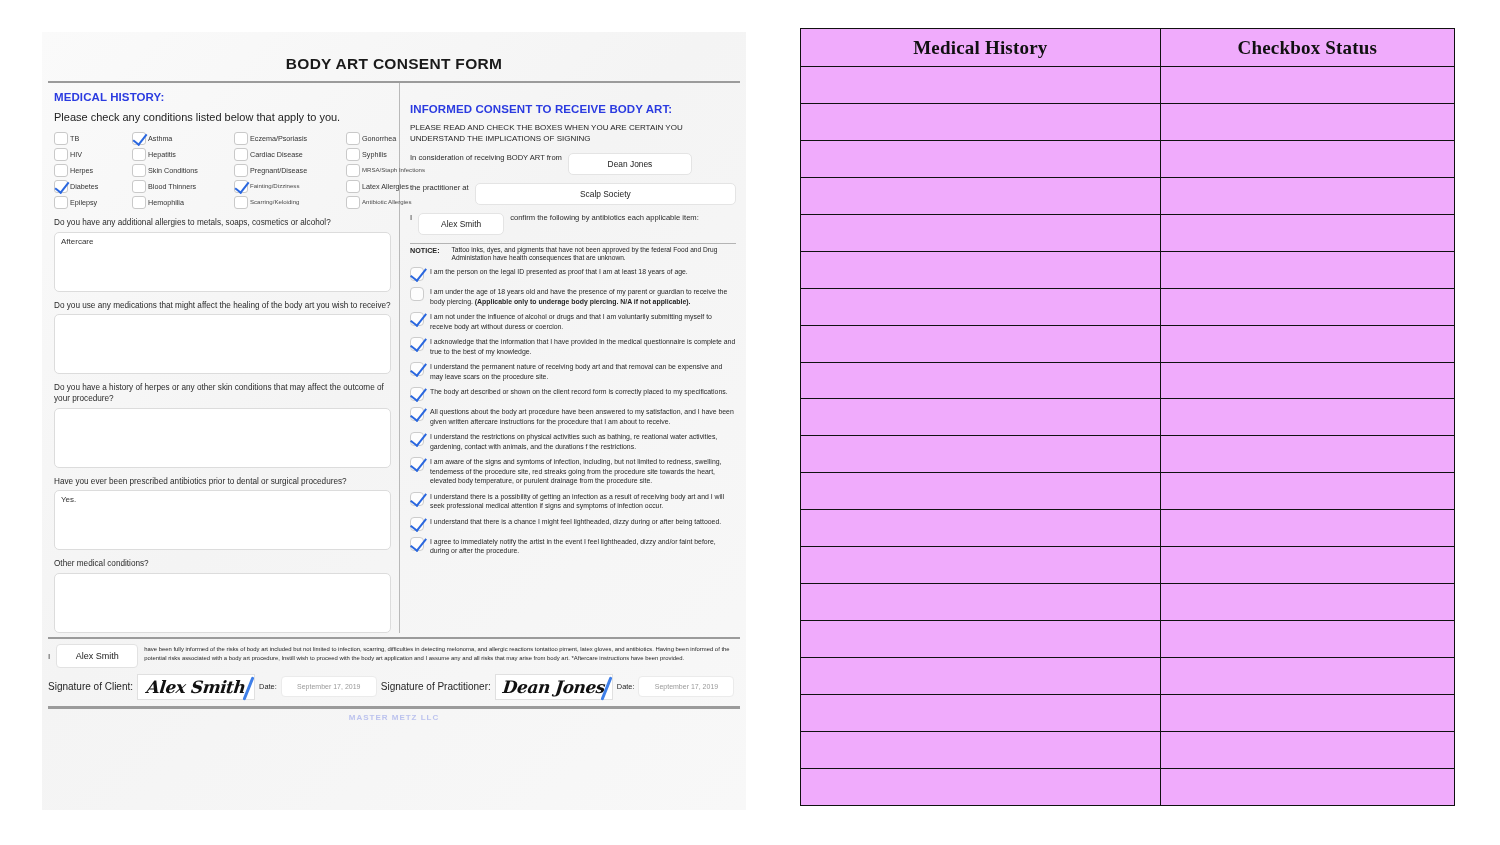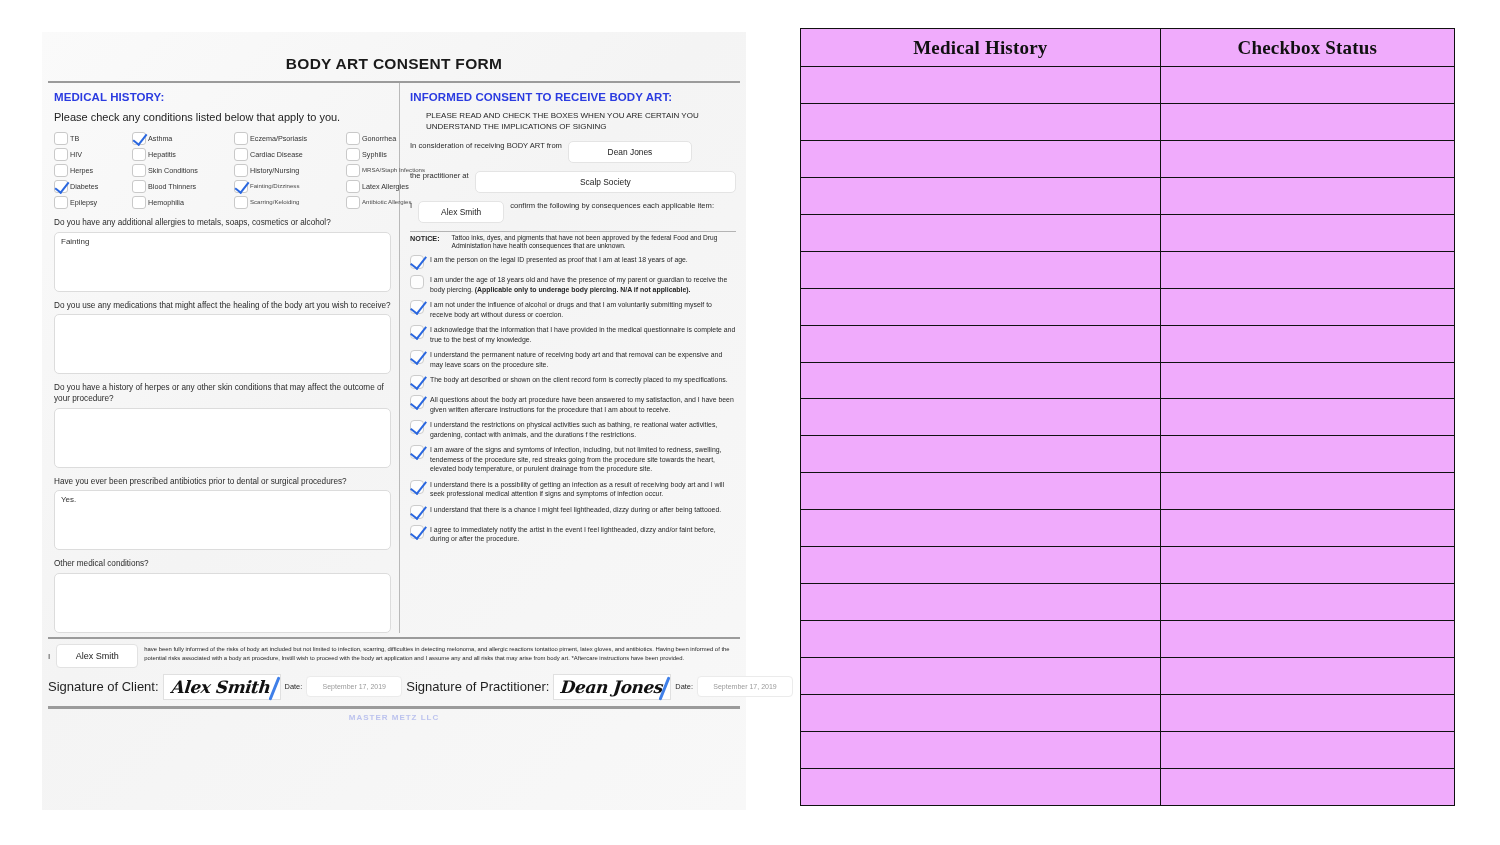--- a/index.html
+++ b/index.html
@@ -28,21 +28,21 @@
     color: #1a1a1a;
     padding-top: 23px;
   }
   .rule-thick {
     height: 2px;
     background: #9b9b9b;
     margin: 8px 6px 0 6px;
   }
   .columns { display: flex; padding: 0 6px; }
   .col-left { width: 352px; padding: 8px 8px 0 6px; border-right: 1px solid #b9b9b9; }
-  .col-right { width: 340px; padding: 8px 4px 0 10px; }
+  .col-right { width: 340px; padding: 20px 4px 0 10px; }
 
   .sec-head {
     color: #2b3be0;
     font-weight: bold;
     font-size: 11.5px;
     letter-spacing: .1px;
     margin-bottom: 8px;
   }
   .instr { font-size: 11px; color: #222; margin-bottom: 9px; }
 
@@ -75,21 +75,21 @@
     border: 1px solid #dcdcdc;
     border-radius: 5px;
     background: #fff;
     height: 60px;
     font-size: 8px;
     color: #333;
     padding: 4px 6px;
   }
 
   
-  .consent-note { font-size: 8px; color: #1e1e1e; line-height: 1.35; margin-bottom: 8px; margin-left: 16px; }
+  .consent-note { font-size: 8px; color: #1e1e1e; line-height: 1.35; margin-bottom: 8px; }
   .fill-row { display: flex; align-items: flex-start; gap: 6px; margin-bottom: 8px; }
   .fill-lbl { font-size: 7.6px; color: #2a2a2a; white-space: nowrap; }
   .fill-val {
     background: #fff;
     border: 1px solid #e4e4e4;
     border-radius: 5px;
     font-size: 8.4px;
     color: #222;
     text-align: center;
     padding: 5px 8px;
@@ -132,21 +132,21 @@
   .attest-wrap { margin: 4px 6px 0; border-top: 2px solid #9b9b9b; padding-top: 5px; }
   .attest-row { display: flex; align-items: flex-start; gap: 6px; }
   .attest-i { font-size: 8px; color: #333; padding-top: 8px; }
   .attest-name {
     background: #fff; border: 1px solid #e2e2e2; border-radius: 4px;
     font-size: 9px; color: #222; padding: 6px 10px; min-width: 82px; text-align: center;
   }
   .attest-txt { font-size: 5.9px; color: #1f1f1f; line-height: 1.5; flex: 1; padding-top: 1px; }
 
   .sig-row { display: flex; align-items: center; gap: 4px; margin-top: 6px; }
-  .sig-lbl { font-size: 13px; color: #1f1f1f; white-space: nowrap; }
+  .sig-lbl { font-size: 10px; color: #1f1f1f; white-space: nowrap; }
   .sig-pad {
     background: #fff; border: 1px solid #e0e0e0;
     padding: 0 6px; height: 26px;
     display: flex; align-items: center; justify-content: center;
     position: relative; min-width: 118px;
   }
   .sig-ink {
     font-family: "DejaVu Serif", serif;
     font-style: italic; font-weight: bold;
     font-size: 17px; color: #111;
@@ -250,21 +250,21 @@
             <div class="cb-cell">
               <span class="cb-box"></span>
               <span class="cb-lbl">Herpes</span>
             </div>
             <div class="cb-cell">
               <span class="cb-box"></span>
               <span class="cb-lbl">Skin Conditions</span>
             </div>
             <div class="cb-cell">
               <span class="cb-box"></span>
-              <span class="cb-lbl">History/Nursing</span>
+              <span class="cb-lbl">Pregnant/Disease</span>
             </div>
             <div class="cb-cell">
               <span class="cb-box"></span>
               <span class="cb-lbl tiny">MRSA/Staph Infections</span>
             </div>
             <div class="cb-cell">
               <span class="cb-box checked"></span>
               <span class="cb-lbl">Diabetes</span>
             </div>
             <div class="cb-cell">
@@ -292,21 +292,21 @@
               <span class="cb-lbl tiny">Scarring/Keloiding</span>
             </div>
             <div class="cb-cell">
               <span class="cb-box"></span>
               <span class="cb-lbl tiny">Antibiotic Allergies</span>
             </div>
           </div>
 
         <div id="questions-area">
             <div class="q">Do you have any additional allergies to metals, soaps, cosmetics or alcohol?</div>
-            <div class="ans-box">Fainting</div>
+            <div class="ans-box">Aftercare</div>
             <div class="q">Do you use any medications that might affect the healing of the body art you wish to receive?</div>
             <div class="ans-box"></div>
             <div class="q">Do you have a history of herpes or any other skin conditions that may affect the outcome of your procedure?</div>
             <div class="ans-box"></div>
             <div class="q">Have you ever been prescribed antibiotics prior to dental or surgical procedures?</div>
             <div class="ans-box">Yes.</div>
             <div class="q">Other medical conditions?</div>
             <div class="ans-box"></div>
           </div>
       </div>
@@ -321,21 +321,21 @@
         </div>
 
         <div class="fill-row">
           <span class="fill-lbl">the practitioner at</span>
           <span class="fill-val w-wide">Scalp Society</span>
         </div>
 
         <div class="fill-row">
           <span class="fill-lbl">I</span>
           <span class="fill-val w-init">Alex Smith</span>
-          <span class="fill-tail">confirm the following by consequences each applicable item:</span>
+          <span class="fill-tail">confirm the following by antibiotics each applicable item:</span>
         </div>
 
         <div class="notice">
           <b>NOTICE:</b>
           <span>Tattoo inks, dyes, and pigments that have not been approved by the federal Food and Drug Administation have health consequences that are unknown.</span>
         </div>
 
         <div id="consent-items">
             <div class="ck-item">
               <span class="ck-box checked"></span>

